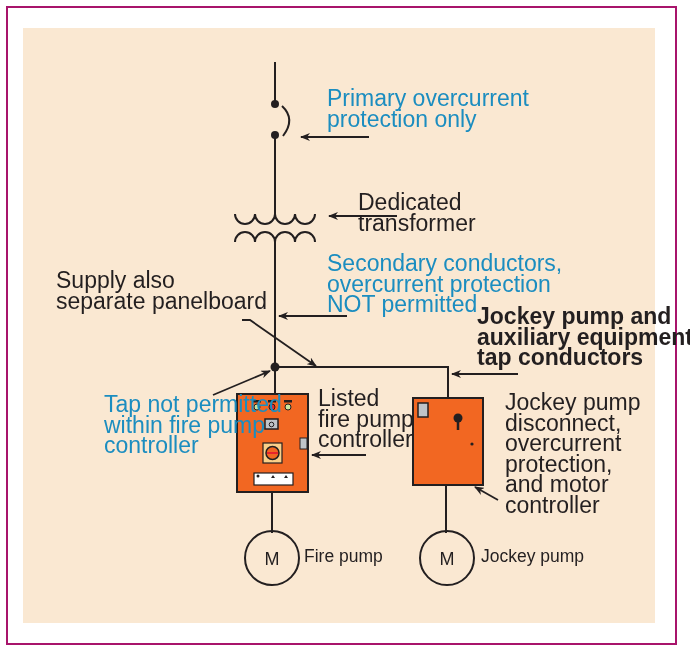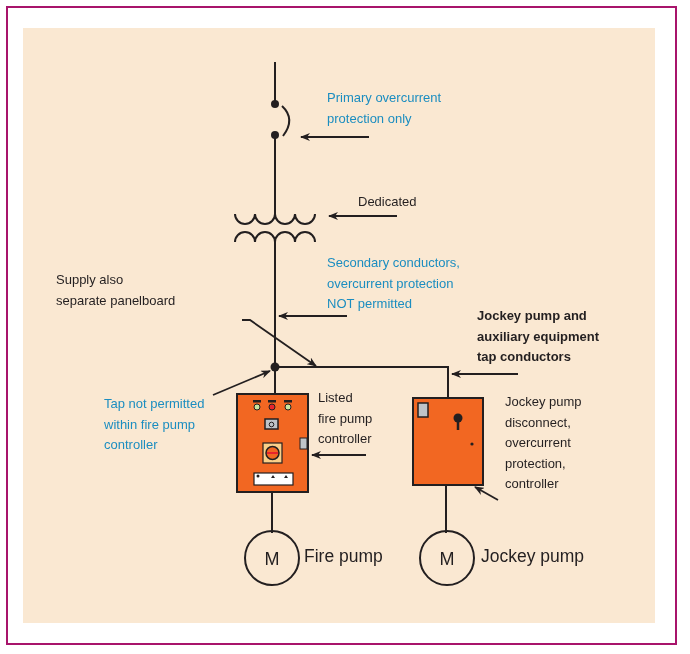--- a/index.html
+++ b/index.html
@@ -1,20 +1,20 @@
 <!DOCTYPE html>
 <html><head>
 <meta charset="utf-8">
 <style>
   html, body { margin: 0; padding: 0; background: #ffffff; }
   body { width: 690px; height: 654px; position: relative; overflow: hidden; font-family: "Liberation Sans", sans-serif; }
   .frame { position: absolute; left: 6px; top: 6px; width: 667px; height: 635px; border: 2px solid #A8146B; box-sizing: content-box; }
   .panel { position: absolute; left: 23px; top: 28px; width: 632px; height: 595px; background: #FAE8D2; }
   svg { position: absolute; left: 0; top: 0; }
-  .lbl { position: absolute; font-size: 13px; line-height: 20.5px; color: #231F20; white-space: nowrap; }
+  .lbl { position: absolute; font-size: 23px; line-height: 20.5px; color: #231F20; white-space: nowrap; }
   .lbl.blue { color: #1B8DC0; }
   .lbl span { display: block; }
   .motor-label { position: absolute; font-size: 17.5px; color: #231F20; }
 </style>
 </head>
 <body>
 
 <div class="frame"></div>
 <div class="panel"></div>
 
@@ -105,20 +105,21 @@
   <text x="447" y="565" text-anchor="middle" font-family="Liberation Sans, sans-serif" font-size="18" fill="#231F20">M</text>
 </svg>
 
 <div class="lbl blue" style="left:327px; top:88px;">
   <span>Primary overcurrent</span>
   <span>protection only</span>
 </div>
 
 <div class="lbl" style="left:358px; top:168px;margin-top:24px;">
   <span>Dedicated</span>
+  <span>transformer</span>
 </div>
 
 <div class="lbl blue" style="left:327px; top:253px;">
   <span>Secondary conductors,</span>
   <span>overcurrent protection</span>
   <span>NOT permitted</span>
 </div>
 
 <div class="lbl" style="left:56px; top:270px;">
   <span>Supply also</span>
@@ -141,17 +142,18 @@
   <span>Listed</span>
   <span>fire pump</span>
   <span>controller</span>
 </div>
 
 <div class="lbl" style="left:505px; top:392px;">
   <span>Jockey pump</span>
   <span>disconnect,</span>
   <span>overcurrent</span>
   <span>protection,</span>
+  <span>and motor</span>
   <span>controller</span>
 </div>
 
 <div class="motor-label" style="left:304px; top:546px;">Fire pump</div>
 <div class="motor-label" style="left:481px; top:546px;">Jockey pump</div>
 
 </body></html>

